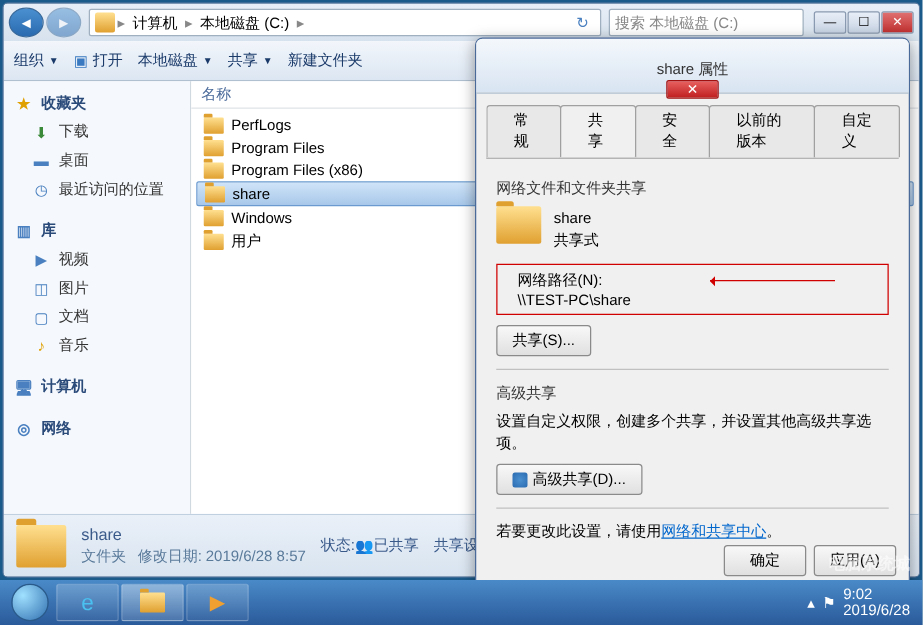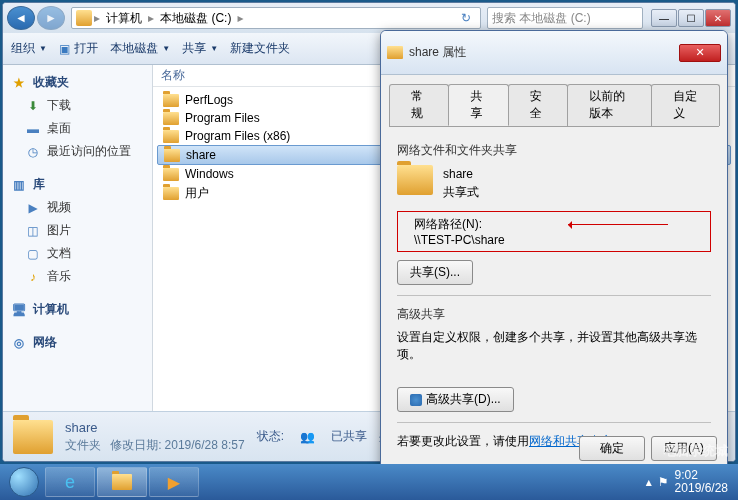--- a/index.html
+++ b/index.html
@@ -44,25 +44,25 @@
 .file-item.selected { background: linear-gradient(to bottom, #d0e4f8, #a8c8ea); border: 1px solid #6a9ad0; border-radius: 2px; }
 .folder-icon { width: 16px; height: 13px; background: linear-gradient(to bottom, #ffe090, #e0a030); border-radius: 1px; position: relative; }
 .folder-icon::before { content: ''; position: absolute; top: -3px; left: 0; width: 7px; height: 3px; background: #e0a030; border-radius: 1px 1px 0 0; }
 
 .details-pane { height: 50px; background: linear-gradient(to bottom, #eaf0f8, #d8e4f0); border-top: 1px solid #c0d0e0; display: flex; align-items: center; padding: 4px 10px; gap: 12px; }
 .details-icon { width: 40px; height: 34px; background: linear-gradient(to bottom, #ffe090, #e0a030); border-radius: 2px; position: relative; }
 .details-icon::before { content: ''; position: absolute; top: -5px; left: 0; width: 16px; height: 5px; background: #e0a030; border-radius: 2px 2px 0 0; }
 .details-text { color: #3a5a8a; line-height: 1.4; }
 .details-text .name { font-size: 13px; }
 .details-text .meta { color: #5a7a9a; font-size: 11px; }
-.details-status { display: flex; align-items: center; gap: 16px; color: #3a5a8a; font-size: 11px; text-align: center; }
+.details-status { display: flex; align-items: center; gap: 0; color: #3a5a8a; font-size: 11px; text-align: center; }
 
 
 .dialog { position: absolute; top: 30px; left: 380px; width: 348px; height: 440px; background: #f0f0f0; border: 1px solid #4a6a9a; border-radius: 6px 6px 3px 3px; box-shadow: 0 3px 12px rgba(0,0,0,0.4); overflow: hidden; }
-.dlg-title { height: 44px; background: linear-gradient(to bottom, #f4f8fc, #d8e4f2); display: flex; align-items: center; padding: 16px 6px; border-bottom: 1px solid #b0c0d0; }
+.dlg-title { height: 44px; background: linear-gradient(to bottom, #f4f8fc, #d8e4f2); display: flex; align-items: center; padding: 16px 6px; border-bottom: 1px solid #b0c0d0; flex-direction: column; }
 .dlg-title-icon { width: 16px; height: 13px; background: linear-gradient(to bottom, #ffe090, #e0a030); border-radius: 1px; margin-right: 6px; }
 .dlg-title-text { flex: 1; color: #333; }
 .dlg-close { width: 42px; height: 18px; background: linear-gradient(to bottom, #e86060, #c02020); border: 1px solid #a01010; border-radius: 2px; color: #fff; display: flex; align-items: center; justify-content: center; font-size: 11px; }
 
 .dlg-body { padding: 8px; }
 .tabs { display: flex; border-bottom: 1px solid #a0a0a0; margin-bottom: 8px; position: relative; top: 1px; }
 .tab { padding: 3px 21px; border: 1px solid #a0a0a0; border-bottom: none; background: #e8e8e8; margin-right: -1px; cursor: pointer; border-radius: 3px 3px 0 0; }
 .tab.active { background: #f0f0f0; border-bottom: 1px solid #f0f0f0; position: relative; z-index: 1; }
 
 .tab-content { padding: 8px; }
@@ -280,21 +280,21 @@
         </div>
         <div class="path-box">
           <div>网络路径(N):</div>
           <div>\\TEST-PC\share</div>
           <div class="arrow"></div>
         </div>
         <div class="dlg-btn">共享(S)...</div>
 
         <div class="divider"></div>
         <div class="section-label">高级共享</div>
-        <div style="margin-bottom:24px">设置自定义权限，创建多个共享，并设置其他高级共享选项。</div>
+        <div style="margin-bottom:8px">设置自定义权限，创建多个共享，并设置其他高级共享选项。</div>
         <div class="dlg-btn">
             <span class="shield"></span>
             <span>高级共享(D)...</span>
           </div>
 
         <div class="divider"></div>
         <div>
           <span>若要更改此设置，请使用</span><span class="link">网络和共享中心</span>。
         </div>
       </div>

